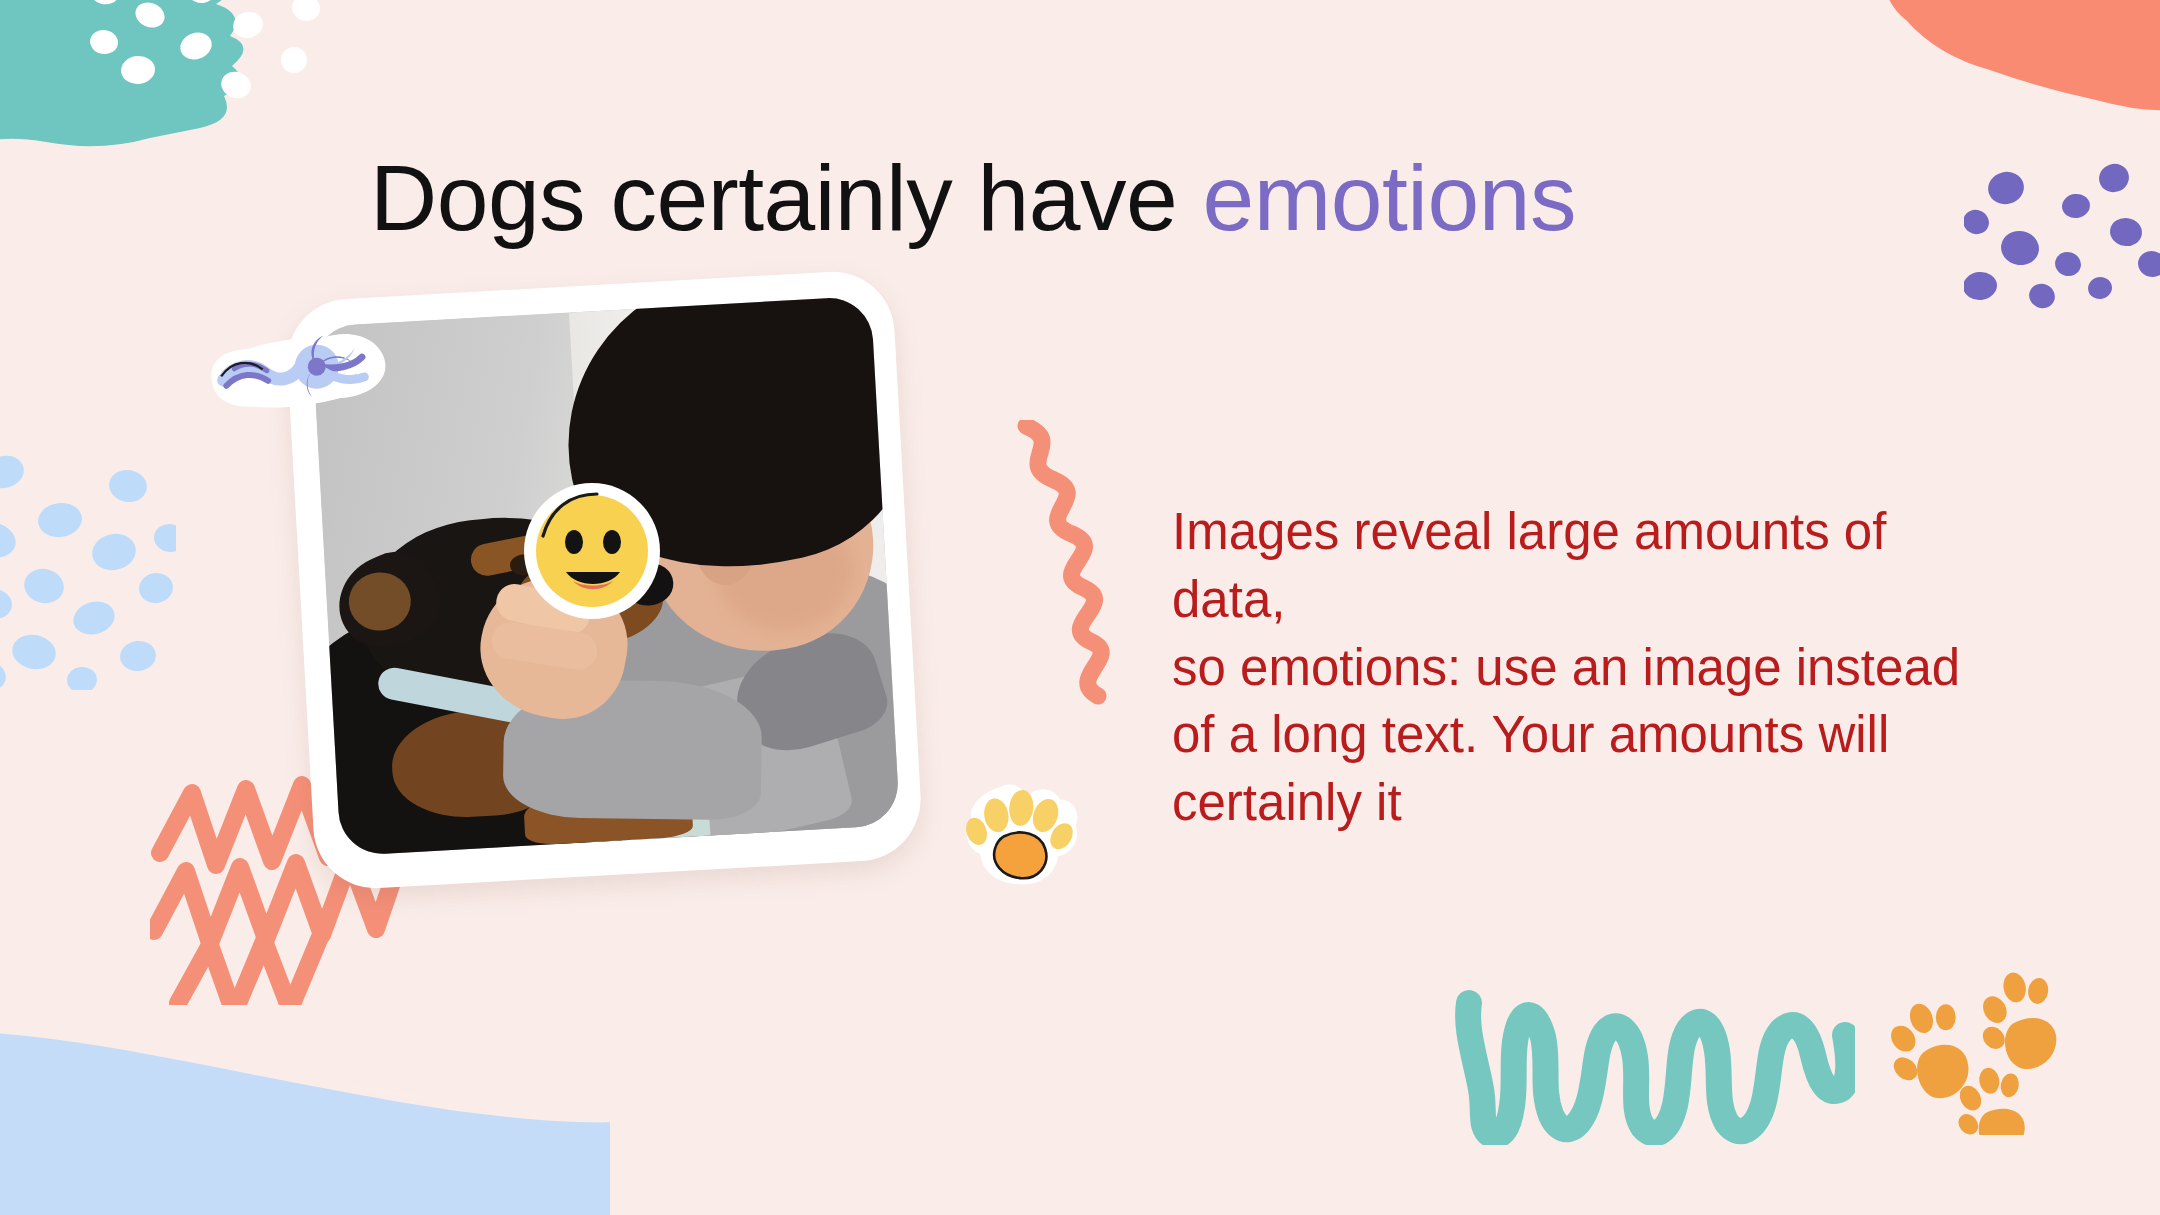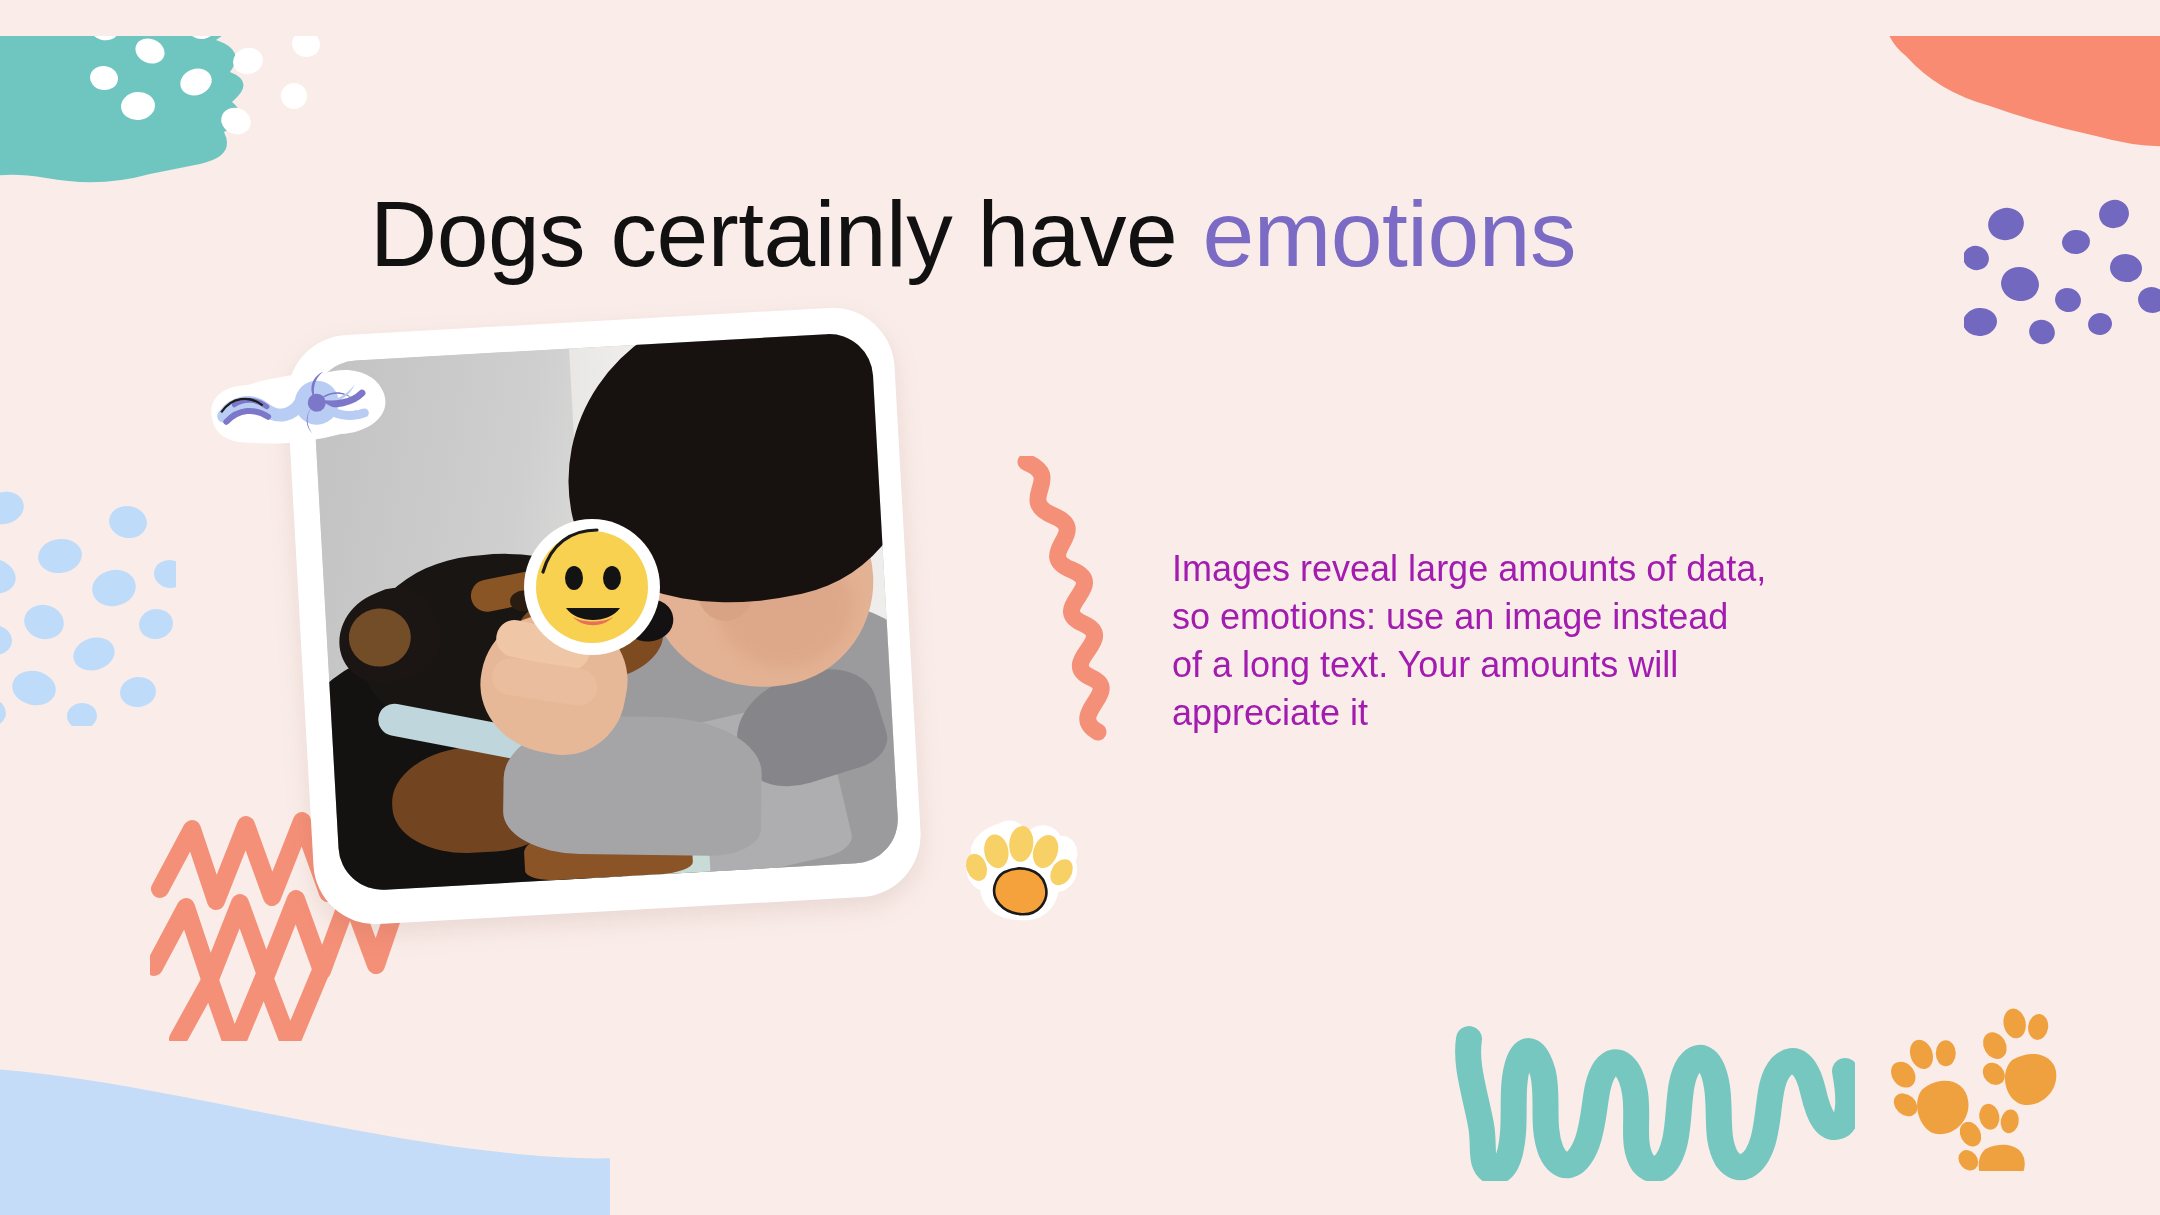--- a/index.html
+++ b/index.html
@@ -1,37 +1,37 @@
 <!DOCTYPE html>
 <html><head>
 <meta charset="utf-8">
 <style>
   html,body{margin:0;padding:0;}
   body{
     width:2160px;height:1215px;overflow:hidden;position:relative;
     font-family:"Liberation Sans",sans-serif;
     background:#FAEDE9;
   }
-  #slide{position:absolute;inset:0;overflow:hidden;margin-top:36px;}
+  #slide{position:absolute;inset:0;overflow:hidden;}
 
   
   .deco{position:absolute;pointer-events:none;}
 
   
   #title{
     position:absolute;left:370px;top:88px;
     font-size:93px;line-height:1.05;letter-spacing:-0.5px;
     color:#111111;font-weight:400;white-space:nowrap;
   }
   #title .accent{color:#7B6BC4;}
 
   
   #body-text{
-    position:absolute;left:1172px;top:509px;width:830px;
-    font-size:36px;line-height:1.33;color:#a21caf;font-weight:400;
+    position:absolute;left:1172px;top:498px;width:830px;
+    font-size:51px;line-height:1.33;color:#b91c1c;font-weight:400;
   }
 
   
   #photo-card{
     position:absolute;left:300px;top:285px;width:560px;height:530px;
     transform:rotate(-3.2deg);
     background:#FFFFFF;border-radius:62px;
     padding:26px 22px 34px 26px;
     box-shadow:0 10px 26px rgba(120,80,70,0.13);
   }
@@ -222,21 +222,21 @@
   </svg>
 
   <h1 id="title">
     <span class="nowrap">Dogs certainly have </span><span class="accent">emotions</span>
   </h1>
 
   <div id="body-text">
     <div>Images reveal large amounts of data,</div>
     <div>so emotions: use an image instead</div>
     <div>of a long text. Your amounts will</div>
-    <div>appreciate it</div>
+    <div>certainly it</div>
   </div>
 
   <div id="photo-card">
     <div id="photo-inner">
       <div class="ph" id="wall"></div>
       <div class="ph" id="wall-edge"></div>
       <div class="ph" id="table"></div>
 
       <div class="ph" id="man-body"></div>
       <div class="ph" id="man-sleeve"></div>

